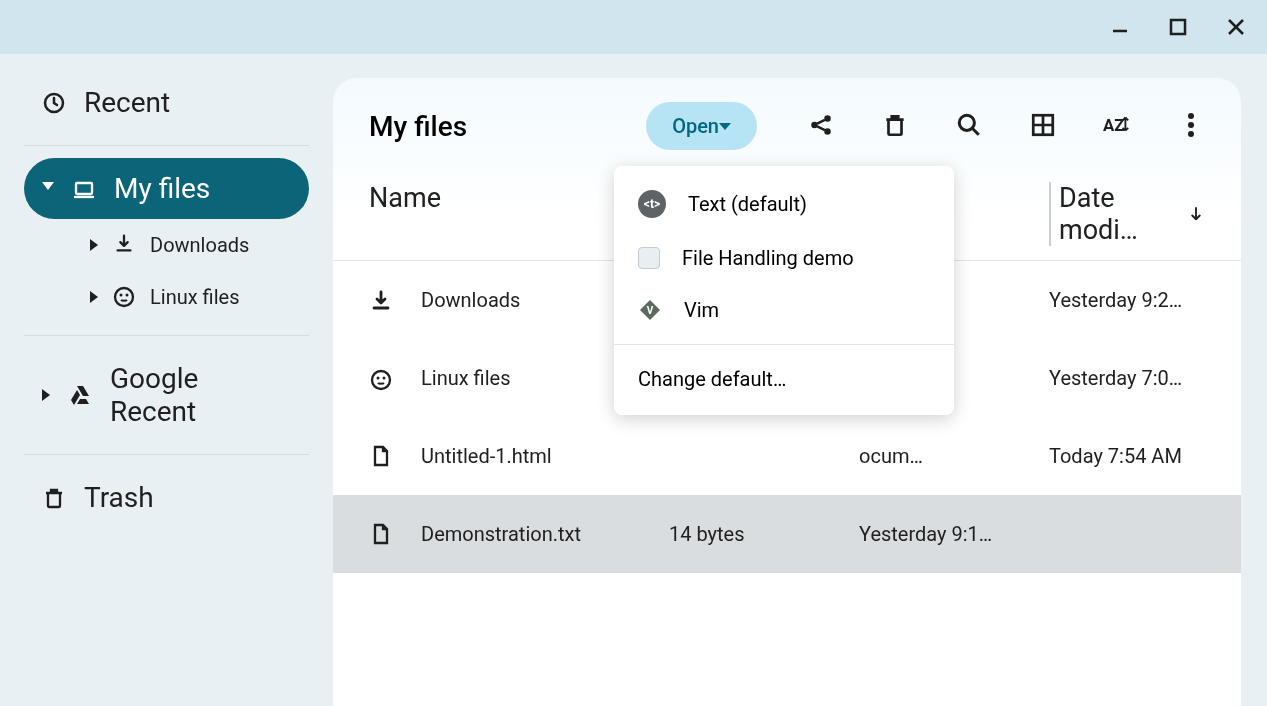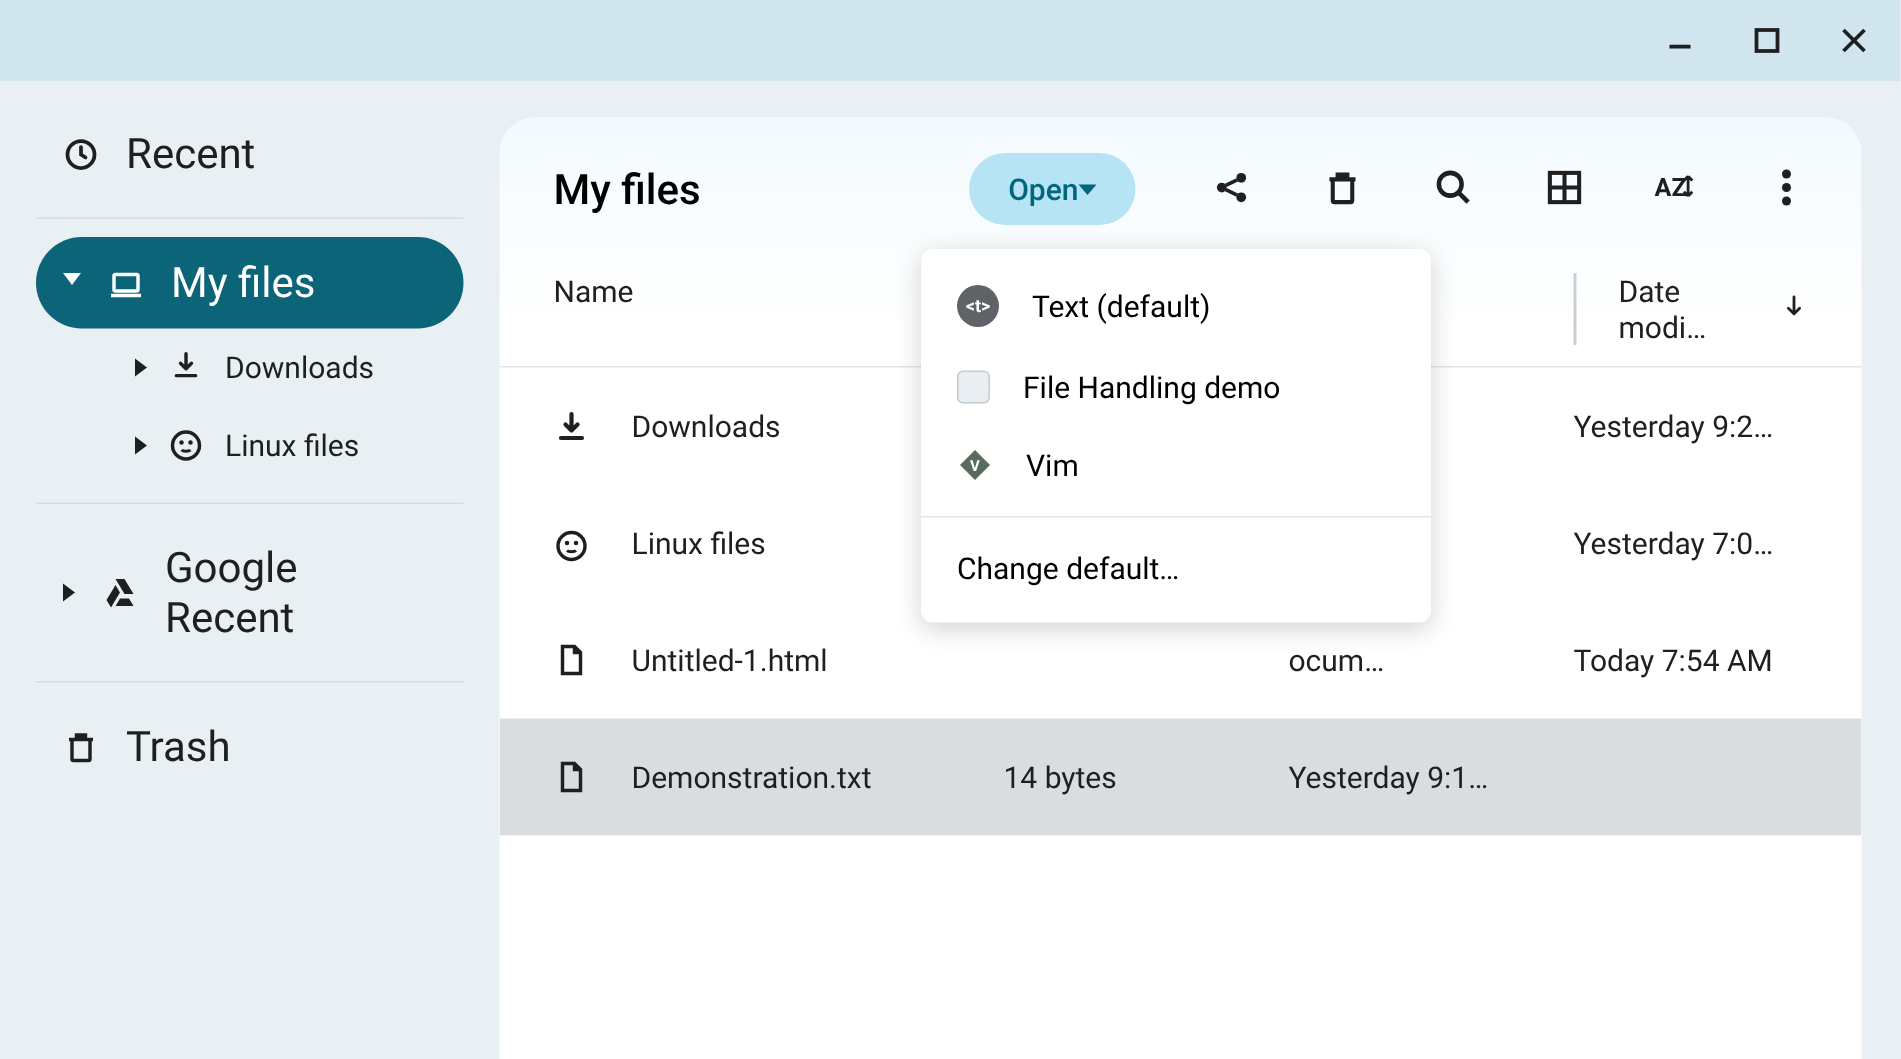--- a/index.html
+++ b/index.html
@@ -20,25 +20,25 @@
 .icon { display: inline-flex; width:24px; height:24px; align-items:flex-start; justify-content:center; }
 
 .content { flex: 1; background: #fff; border-top-left-radius: 24px; border-top-right-radius: 24px; margin-top: 24px; margin-right: 26px; display:flex; flex-direction:column; overflow:hidden; background: linear-gradient(#f3fafe, #fff 140px); }
 .topbar { display:flex; align-items:center; padding: 24px 36px 14px 36px; gap: 8px; }
 .topbar h1 { font-size: 28px; font-weight:500; flex:0 0 auto; margin-right: auto; }
 .open-btn { background:#b6e4f5; color:#00677e; border:none; border-radius: 40px; padding: 12px 26px; font-size:20px; font-weight:500; display:flex; align-items:center; gap:0; cursor:pointer; position:relative; }
 .open-btn .caret { width:0;height:0;border-left:6px solid transparent;border-right:6px solid transparent;border-top:7px solid #00677e;}
 .tool-icons { display:flex; align-items:center; gap: 46px; margin-left: 42px; color:#1f1f1f; }
 .tool-icons .icon { width:28px; height:28px; cursor:pointer; }
 
-.headers { display:flex; padding: 18px 36px 14px 36px; color:#202020; font-size:20px; border-bottom: 1px solid #e0e6e9; }
+.headers { display:flex; padding: 18px 36px 14px 36px; color:#202020; font-size:27px; border-bottom: 1px solid #e0e6e9; }
 .col-name { width: 300px; }
 .col-size { flex: 0 0 190px; }
 .col-type { flex: 0 0 190px; }
-.col-date { flex: 1; display:flex; align-items:center; gap:12px; border-left:2px solid #c9cfd2; padding-left:28px;}
+.col-date { flex: 1; display:flex; align-items:center; gap:12px; border-left:2px solid #c9cfd2; padding-left:8px;}
 .col-date .sort { color:#1f1f1f; }
 
 .rows { flex:1; overflow:auto; }
 .row { display:flex; align-items:center; padding: 0 36px; height: 78px; font-size:20px; color:#1f1f1f; }
 .row.selected { background:#d9dddf; }
 .row .fname { display:flex; align-items:center; gap:28px; width:300px; }
 .row .fsize { flex:0 0 190px; }
 .row .ftype { flex:0 0 190px; white-space:nowrap; overflow:hidden; text-overflow:ellipsis; }
 .row .fdate { flex:1; white-space:nowrap; overflow:hidden; text-overflow:ellipsis; }
 

